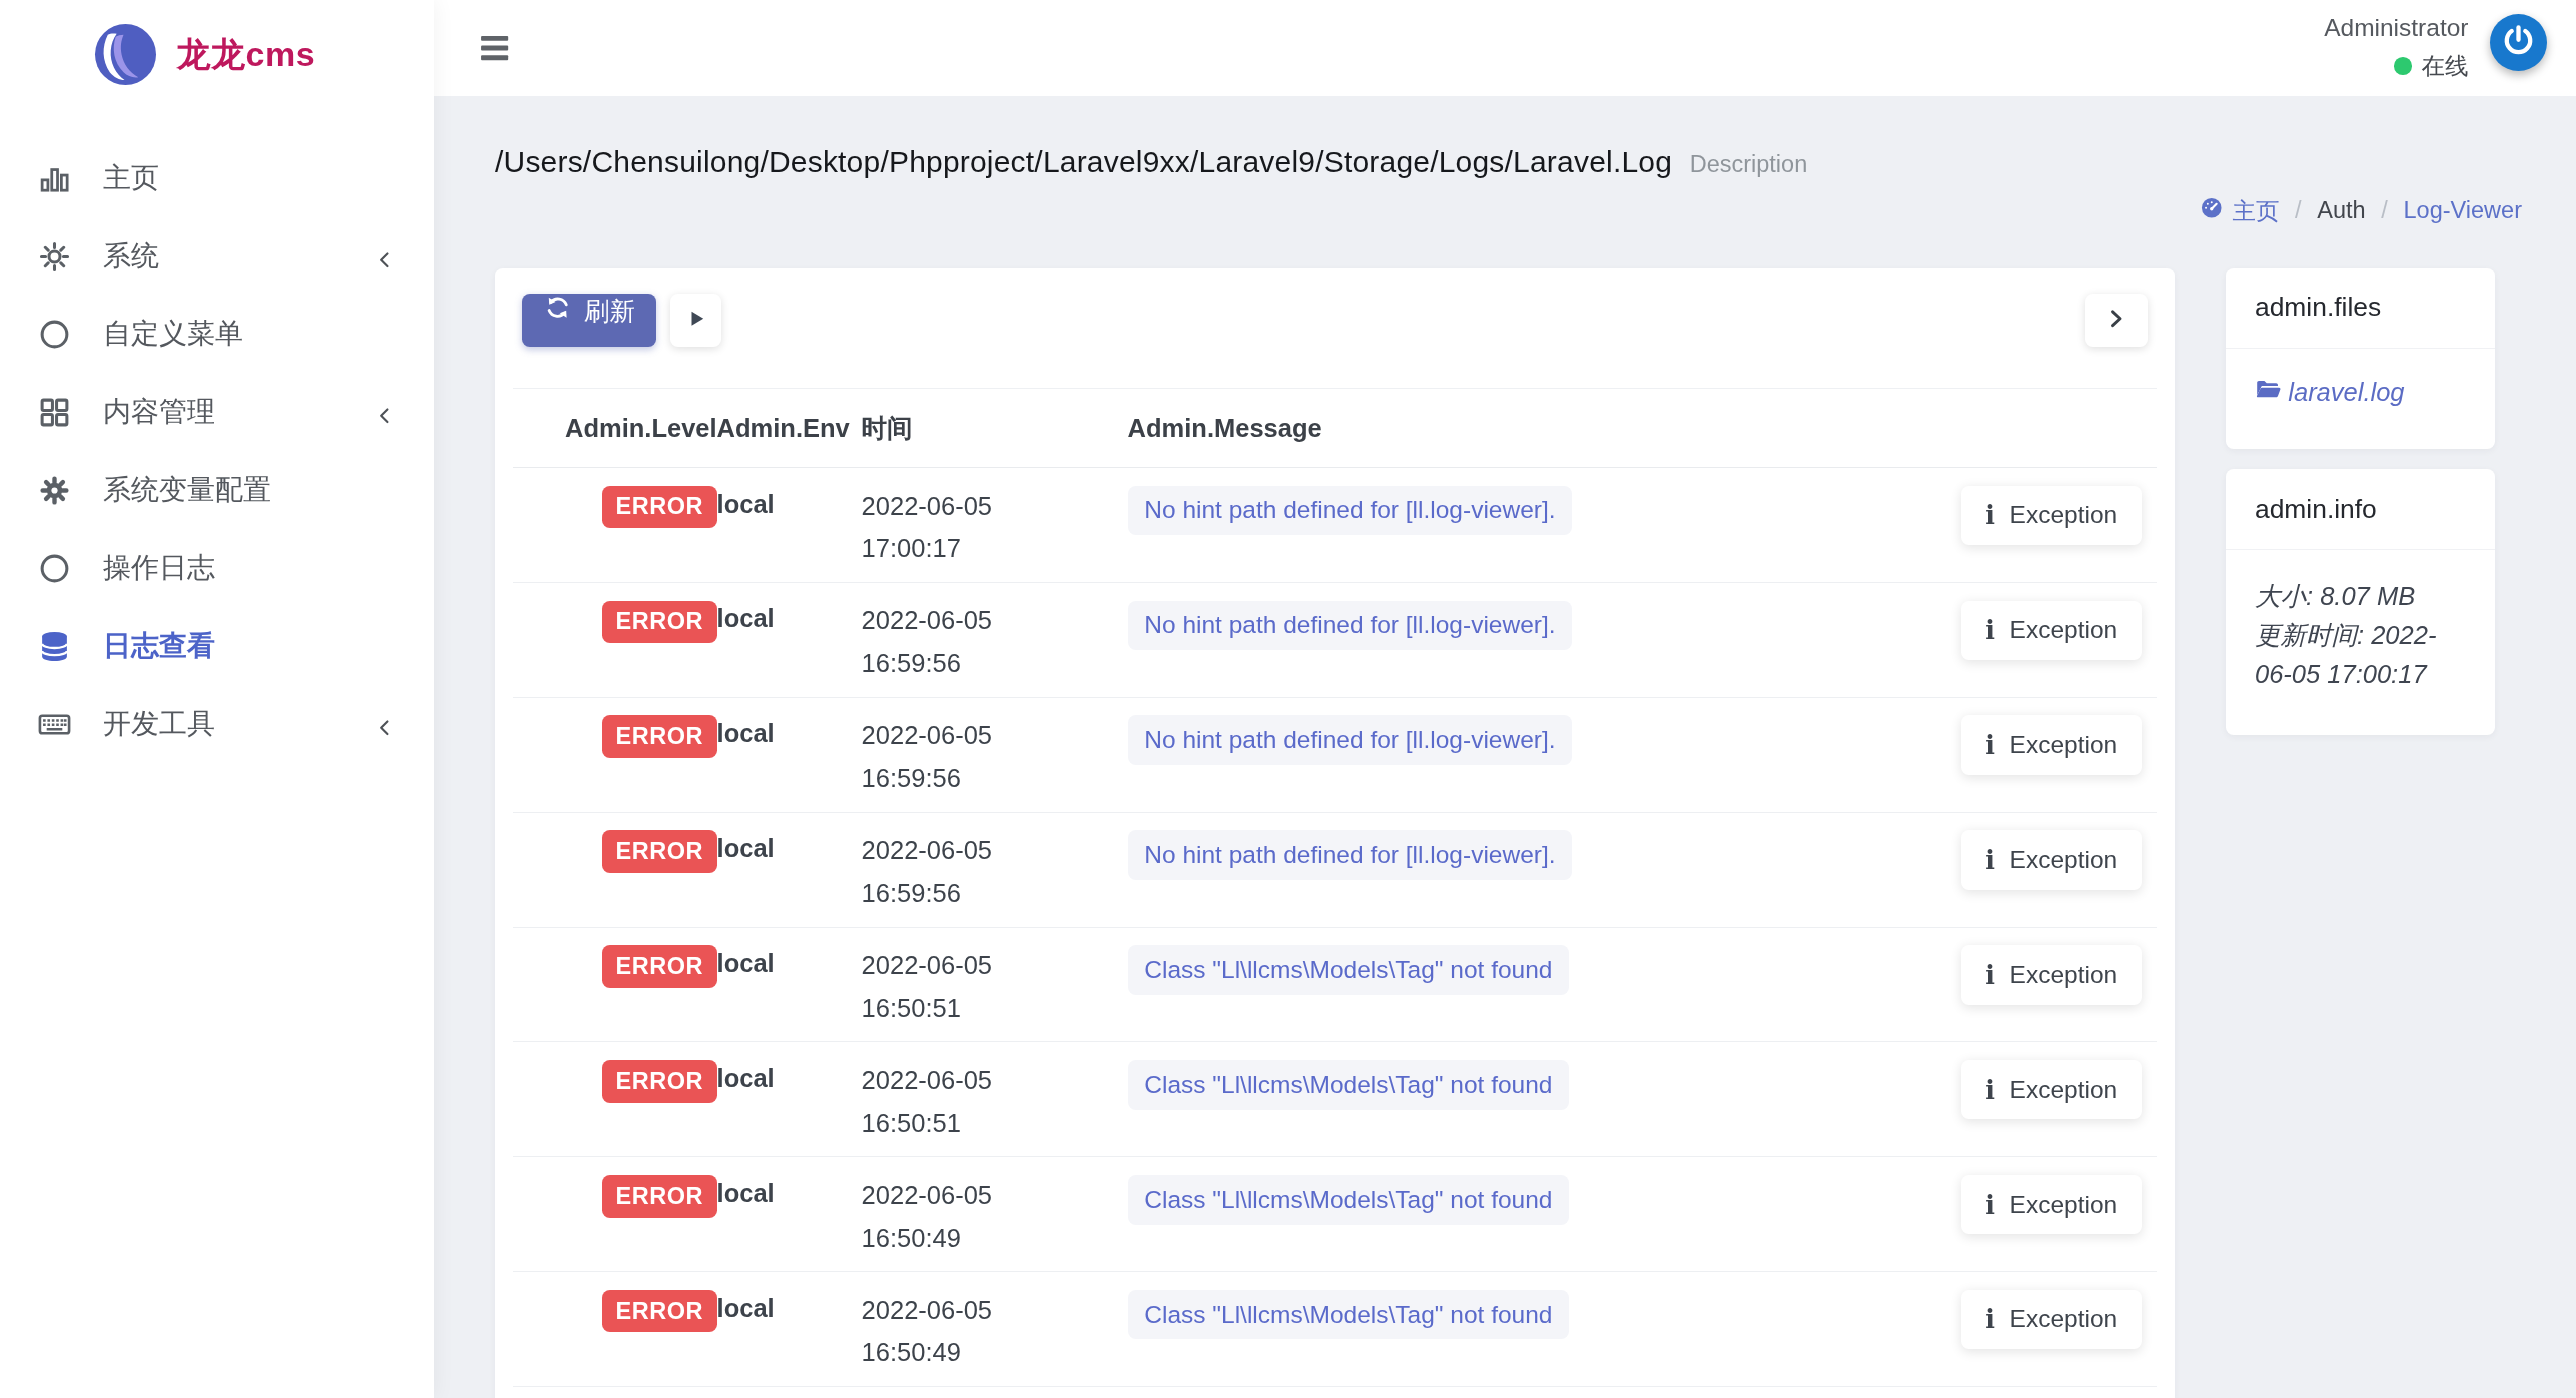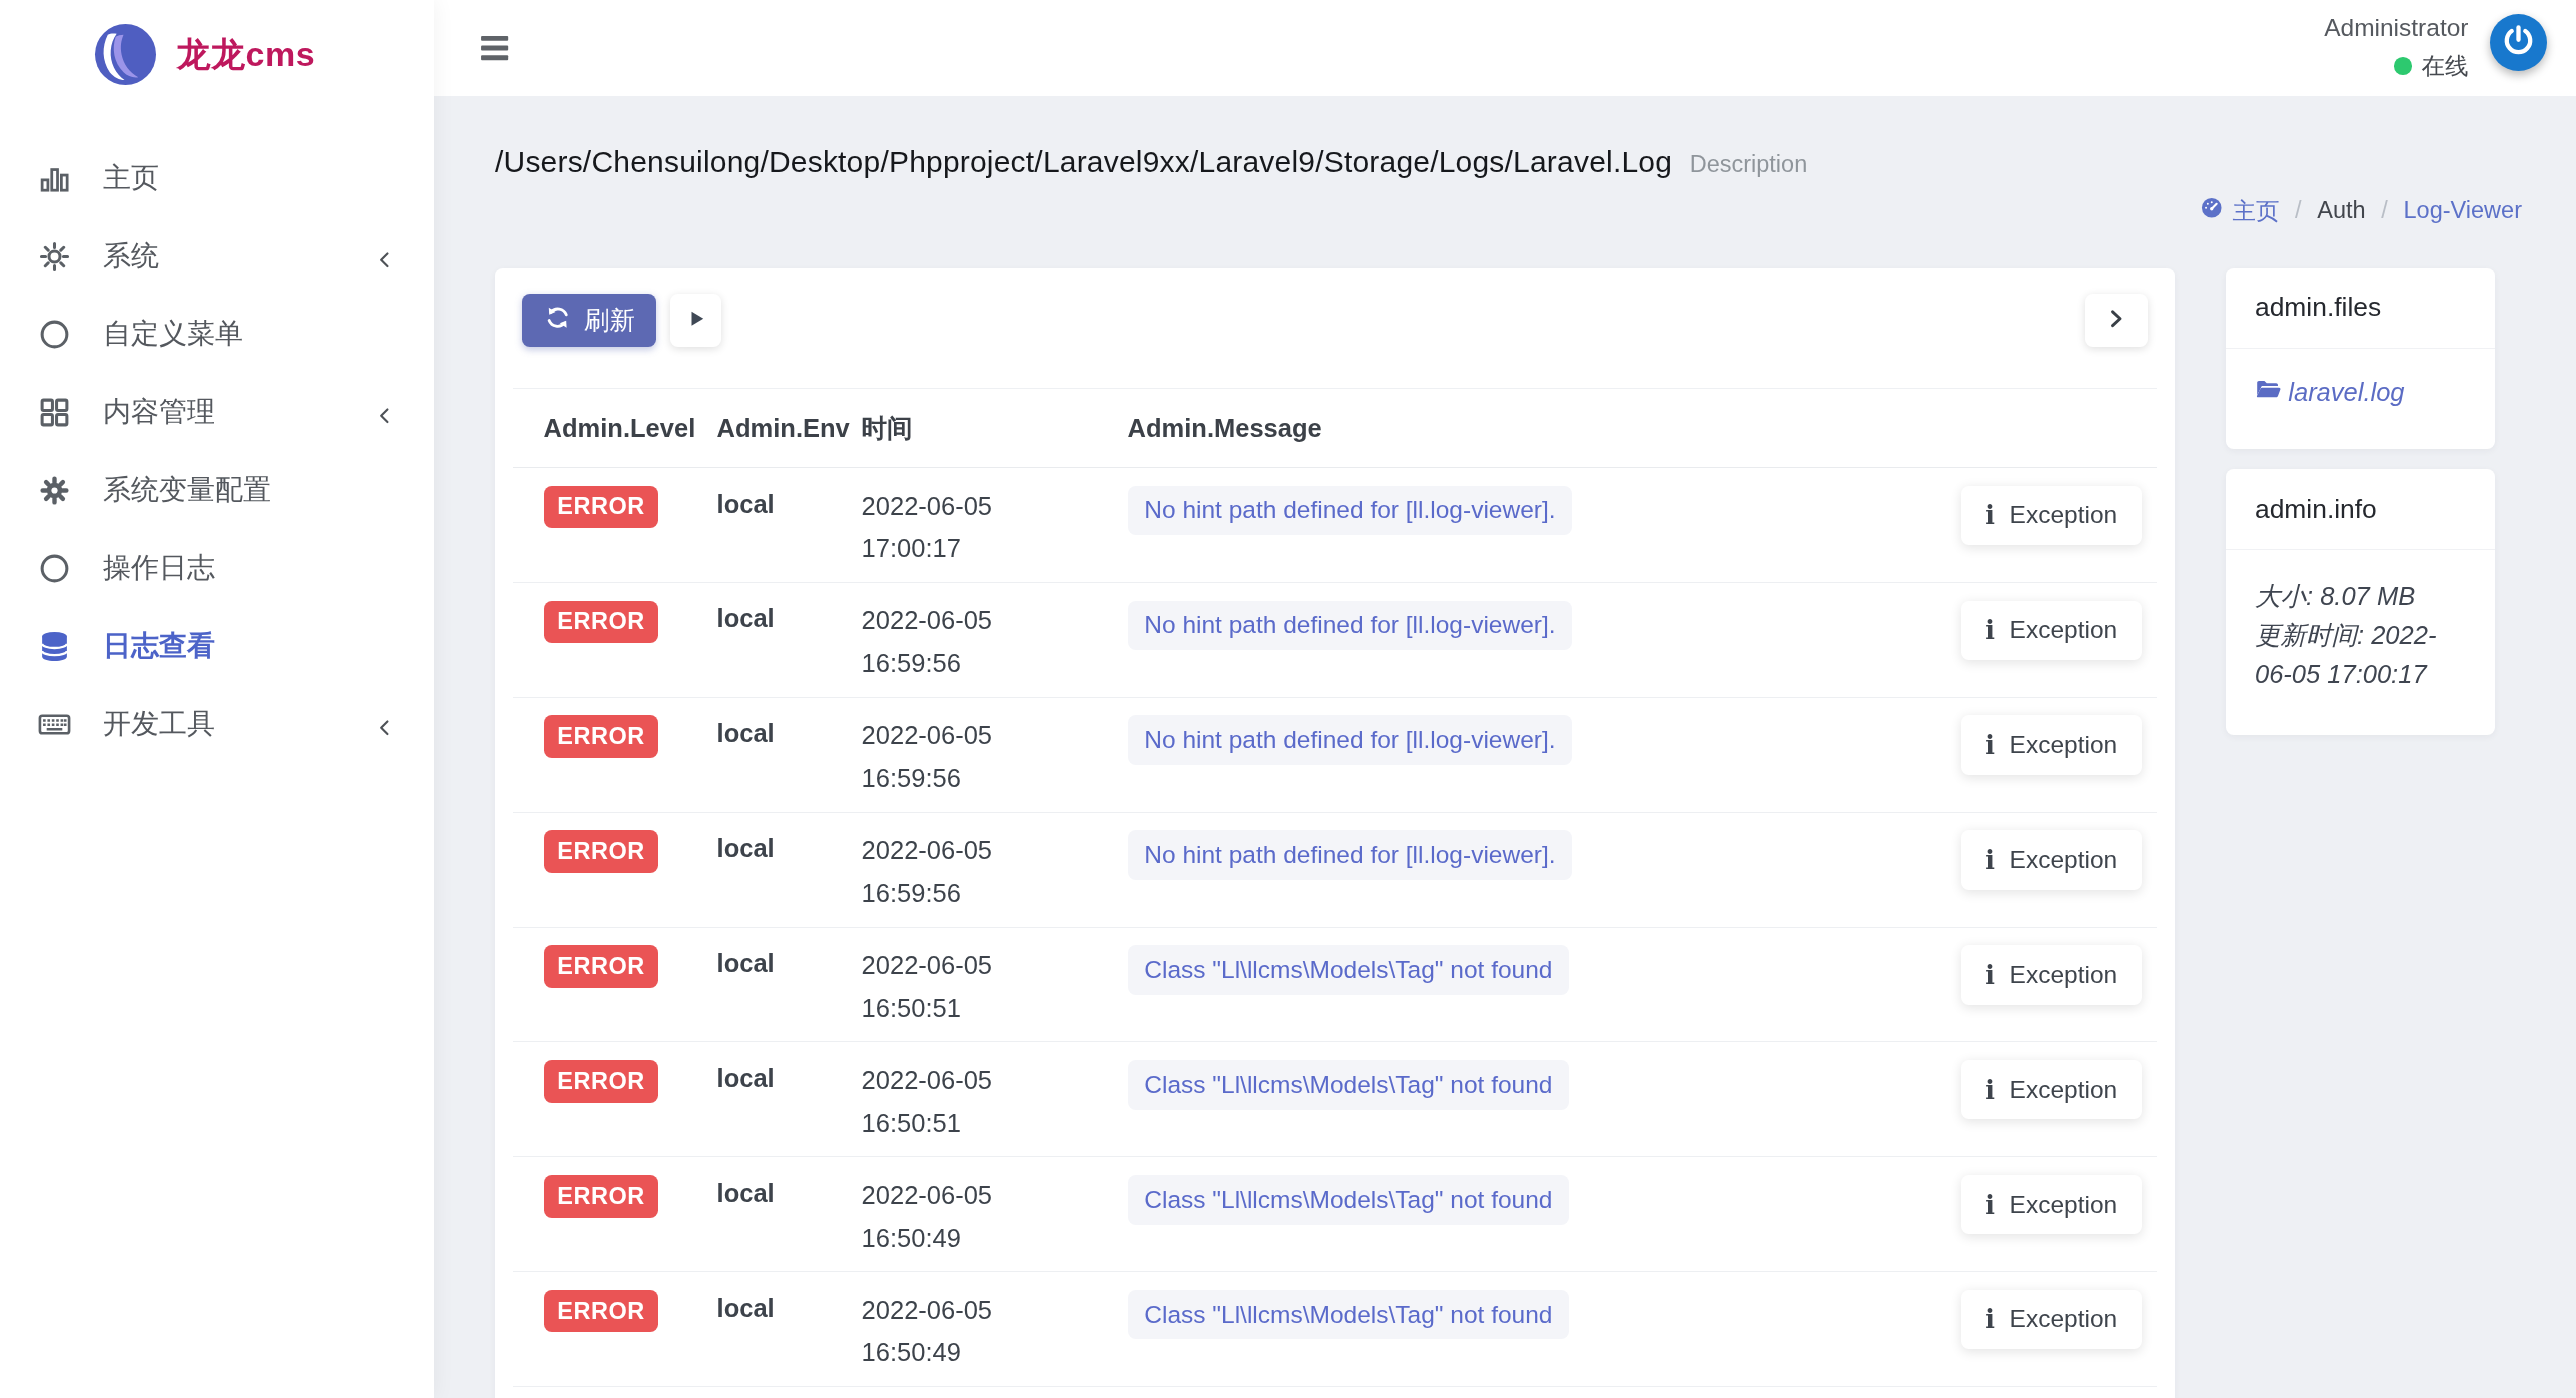--- a/index.html
+++ b/index.html
@@ -46,34 +46,34 @@
   .bc-plain { color:#42464d; }
   .bc-current { color:#5c71c8; cursor:pointer; }
 
   .main-row { display:flex; gap:51px; margin-top:41px; align-items:flex-start; }
 
   
   .log-card { width:1680px; background:#fff; border-radius:7.8px; box-shadow:0 2px 7.8px rgba(30,30,60,.05);
               padding:26.4px 17.6px 0 17.6px; height:1273px; }
   .toolbar { display:flex; align-items:center; padding:0 9.8px; }
   .btn-refresh { background:#5d69b3; color:#fff; font-size:25.5px; border:none; border-radius:7.8px;
-                 height:53px; padding:0 21.5px; display:flex; align-items:center; gap:12.7px; cursor:pointer;
+                 height:53px; padding:0 21.5px; display:flex; gap:12.7px; cursor:pointer;
                  box-shadow:0 2.9px 7.8px rgba(93,105,179,.35); }
   .btn-refresh svg { width:27.4px; height:27.4px; }
   .btn-icon { width:51px; height:53px; background:#fff; border:none; border-radius:7.8px; margin-left:13.7px;
               box-shadow:0 2px 8.8px rgba(0,0,0,.13); display:flex; align-items:center; justify-content:center; cursor:pointer; }
   .btn-next { margin-left:auto; width:63px; }
 
   .table-wrap { margin-top:41px; border-top:1px solid #eef0f3; }
   table { width:100%; border-collapse:collapse; table-layout:fixed; }
   col.c-level { width:204px; } col.c-env { width:145px; } col.c-time { width:266px; }
   col.c-action { width:227px; }
   thead th { text-align:left; font-size:25.5px; color:#3c4148; font-weight:bold;
              padding:21.5px 0; border-bottom:1px solid #e9ebee; }
-  th.first, td.first { padding-left:31px; }
+  th.first, td.first { padding-left:31px;text-align:right; }
   tbody td { vertical-align:top; padding:17.6px 0; border-bottom:1px solid #edeff2;
              font-size:25.5px; color:#3d434b; }
   .badge-error { display:inline-block; background:#ea5455; color:#fff; font-size:23.5px; font-weight:bold;
                  padding:7.8px 13.7px; border-radius:7.8px; letter-spacing:0.5px; }
   .env-cell { font-weight:bold; padding-top:21.5px; }
   .time-date { line-height:31px; padding-top:4.9px; }
   .time-time { line-height:31px; margin-top:11.8px; }
   .msg-pill { display:inline-block; background:#f4f5f9; color:#5a6aca; padding:10.8px 16.7px;
               border-radius:7.8px; font-size:24.5px; cursor:pointer; max-width:774px; white-space:nowrap;
               overflow:hidden; text-overflow:ellipsis; }

